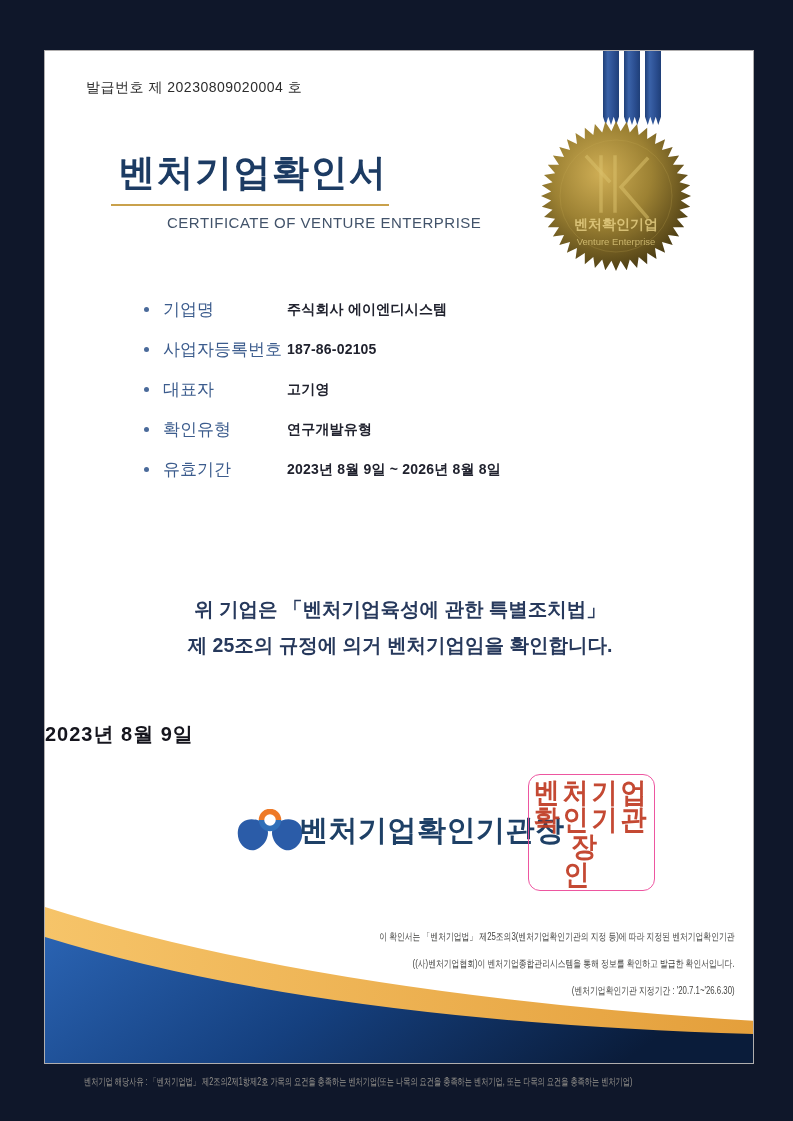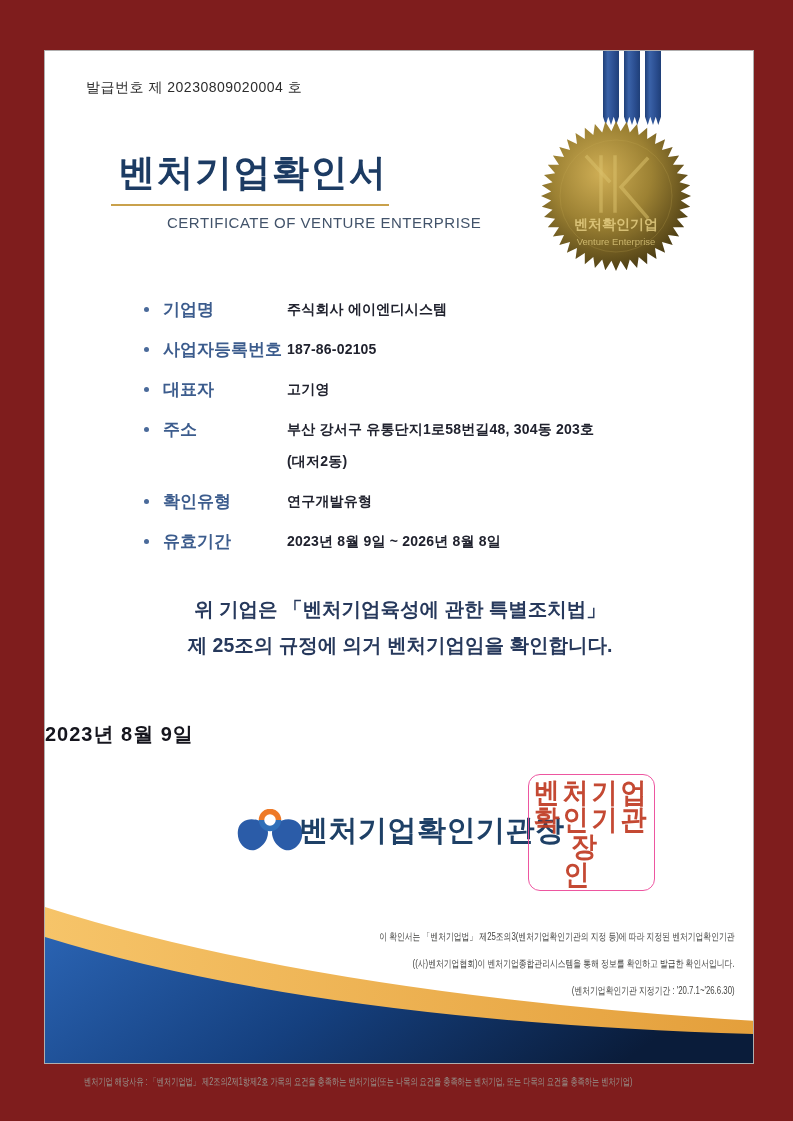--- a/index.html
+++ b/index.html
@@ -1,36 +1,36 @@
 <!DOCTYPE html>
 <html><head>
 <meta charset="utf-8">
 <style>
   * { margin:0; padding:0; box-sizing:border-box; }
   body { font-family:"Liberation Sans","DejaVu Sans",sans-serif; background:#e9e9e6; }
-  .page { position:relative; width:793px; height:1121px; background:#7f1d1d; overflow:hidden; margin:0 auto; }
+  .page { position:relative; width:793px; height:1121px; background:#0f172a; overflow:hidden; margin:0 auto; }
   .sheet { position:absolute; left:44px; top:50px; width:710px; height:1014px; background:#ffffff; border:1px solid #b0aeae; overflow:hidden; }
 
   .issue-number { position:absolute; left:41px; top:28px; font-size:14px; color:#2c2c2c; letter-spacing:0.5px; font-weight:500; }
 
   .title { position:absolute; left:73px; top:100px; font-size:37px; font-weight:bold; color:#1c3b63; letter-spacing:1.5px; line-height:44px; }
   .title-underline { position:absolute; left:66px; top:153px; width:278px; height:2px; background:#c9a14c; }
   .subtitle { position:absolute; left:74px; top:163px; font-size:15px; color:#42536a; letter-spacing:0.5px;margin-left:48px; }
 
   .ribbon { position:absolute; top:0; width:16px; height:74px;
     background:linear-gradient(90deg,#1f3f78,#3a62a8 30%,#2a4d8f 70%,#1f3f78);
     clip-path:polygon(0 0,100% 0,100% 89%,83% 100%,67% 89%,50% 100%,33% 89%,17% 100%,0 89%); }
   .ribbon.r1 { left:558px; } .ribbon.r2 { left:579px; } .ribbon.r3 { left:600px; }
 
   .seal { position:absolute; left:496px; top:70px; width:150px; height:150px; }
 
   .fields { position:absolute; left:99px; top:245px; width:560px; }
   .field-row { display:flex; margin-bottom:13px; line-height:27px; }
   .bullet { width:5px; height:5px; border-radius:50%; background:#4a6a9a; margin:11px 14px 0 0; flex:none; }
-  .flabel { width:124px; flex:none; color:#3c5c8d; font-weight:bold; font-size:17px; }
+  .flabel { width:124px; flex:none; color:#3c5c8d; font-weight:normal; font-size:17px; }
   .fvalue { color:#20222e; font-weight:bold; font-size:14px; letter-spacing:0.2px; }
   .fvalue-line2 { display:block; margin-top:5px; }
 
   .statement { position:absolute; left:0; width:710px; top:540px; text-align:center;
     font-size:19.5px; font-weight:bold; color:#27395c; line-height:36px; }
 
   .issue-date { position:absolute; left:0; width:710px; top:670px; text-align:left;
     font-size:20px; font-weight:600; color:#15151d; letter-spacing:1px; }
 
   .issuer-row { position:absolute; left:190px; top:752px; height:60px; }
@@ -99,28 +99,20 @@
         <span class="flabel">사업자등록번호</span>
         <span class="fvalue">187-86-02105</span>
       </div>
       <div class="field-row">
         <span class="bullet"></span>
         <span class="flabel">대표자</span>
         <span class="fvalue">고기영</span>
       </div>
       <div class="field-row">
         <span class="bullet"></span>
-        <span class="flabel">주소</span>
-        <span class="fvalue">
-          <span>부산 강서구 유통단지1로58번길48, 304동 203호</span>
-          <span class="fvalue-line2">(대저2동)</span>
-        </span>
-      </div>
-      <div class="field-row">
-        <span class="bullet"></span>
         <span class="flabel">확인유형</span>
         <span class="fvalue">연구개발유형</span>
       </div>
       <div class="field-row">
         <span class="bullet"></span>
         <span class="flabel">유효기간</span>
         <span class="fvalue">2023년 8월 9일 ~ 2026년 8월 8일</span>
       </div>
     </div>
 

